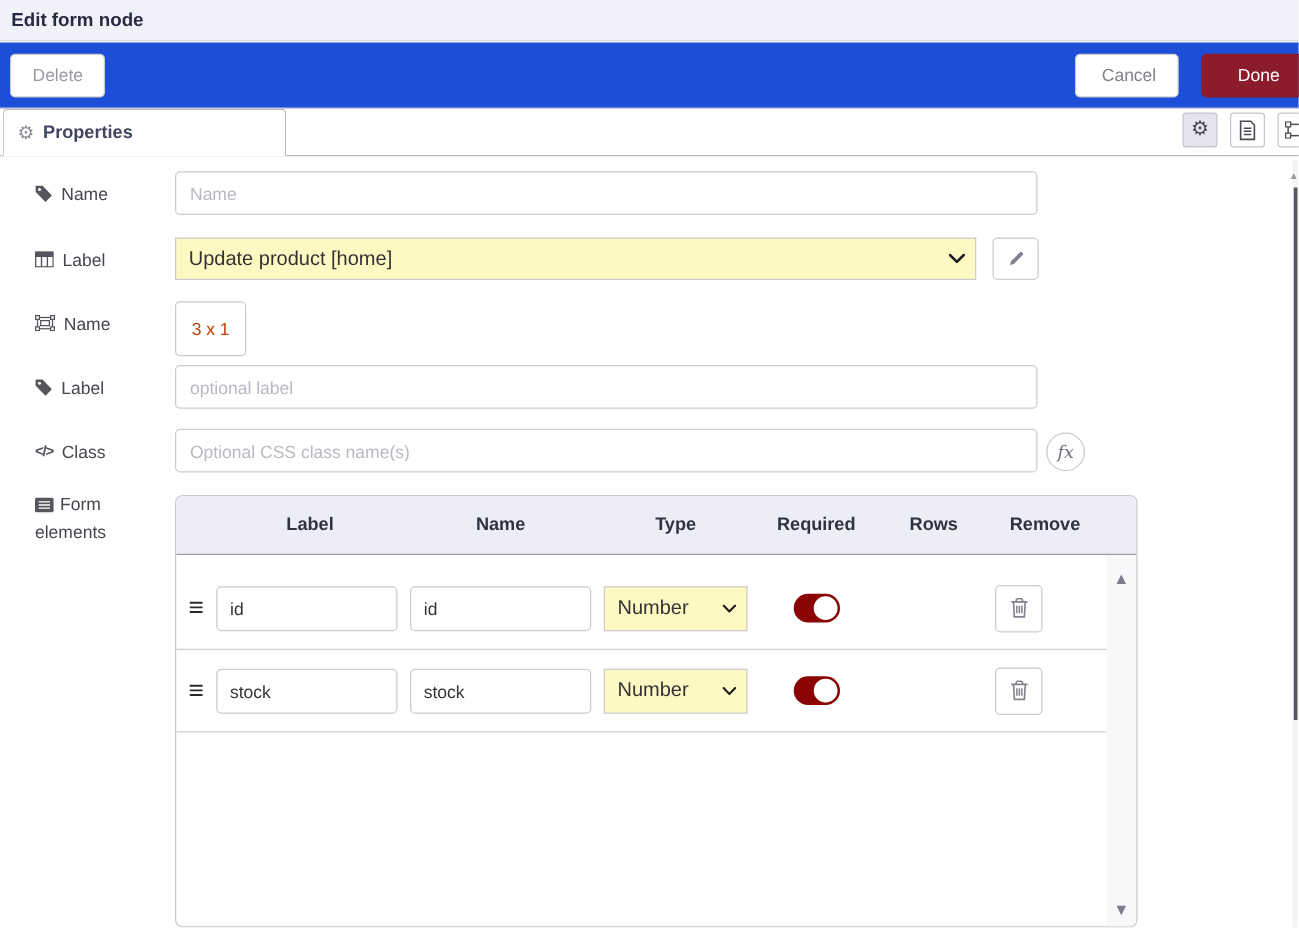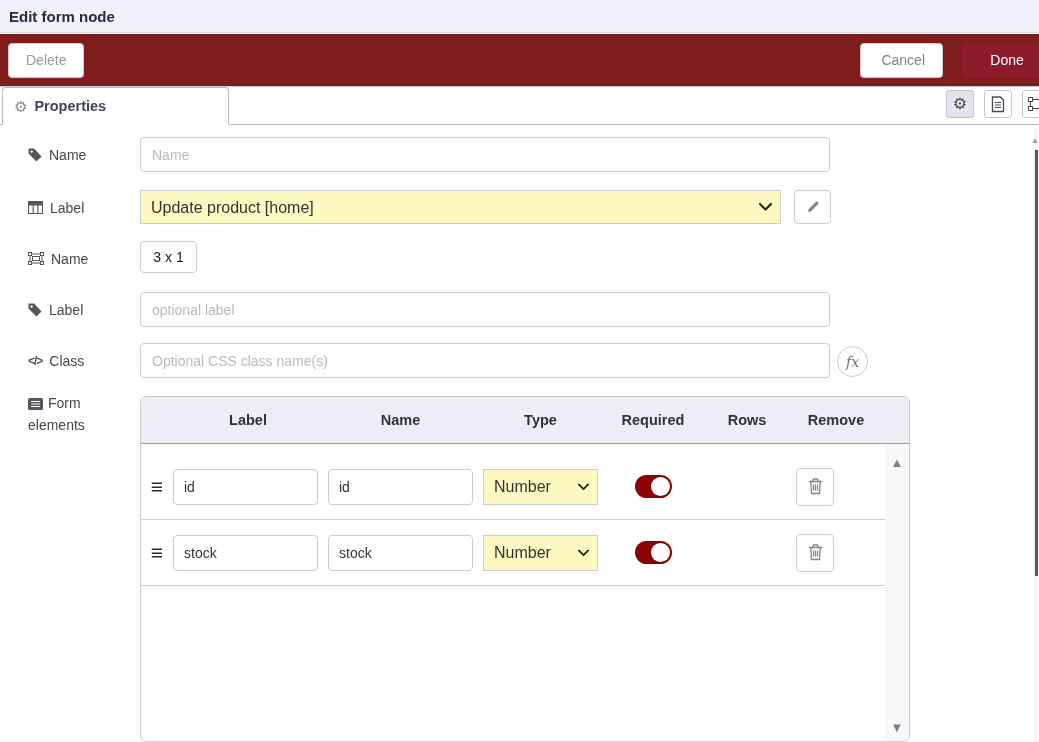--- a/index.html
+++ b/index.html
@@ -13,21 +13,21 @@
   }
   
   .title-bar {
     position:absolute; left:0; top:0; width:1039px; height:33px;
     background:#F1F1F9; border-bottom:1px solid #DADAE4;
     display:flex; align-items:center; padding:0 9px;
   }
   .title-bar .title { font-weight:bold; font-size:15px; color:#262B42; }
   .button-row {
     position:absolute; left:0; top:34px; width:1039px; height:53px;
-    background:#7f1d1d; border-bottom:1px solid #C7C7D1;
+    background:#1d4ed8; border-bottom:1px solid #C7C7D1;
     display:flex; align-items:center; padding:0 8px;
   }
   .btn {
     height:35px; border-radius:4px; font-size:14px; cursor:pointer;
     font-family:"Liberation Sans",sans-serif;
   }
   .btn.ghost { background:#fff; border:1px solid #CCCCCC; color:#9A9AA2; padding:0 17px; }
   .btn.cancel { color:#82828C; margin-right:18px;padding-left:20px; }
   .spacer { flex:1; }
   .btn.done {
@@ -232,21 +232,21 @@
         <rect x="2" y="2" width="12" height="9" fill="none" stroke="#55555E" stroke-width="1"></rect>
         <rect x="4.5" y="4.5" width="7" height="4" fill="none" stroke="#55555E" stroke-width="1"></rect>
         <rect x="0.5" y="0.5" width="3" height="3" fill="#fff" stroke="#55555E"></rect>
         <rect x="12.5" y="0.5" width="3" height="3" fill="#fff" stroke="#55555E"></rect>
         <rect x="0.5" y="9.5" width="3" height="3" fill="#fff" stroke="#55555E"></rect>
         <rect x="12.5" y="9.5" width="3" height="3" fill="#fff" stroke="#55555E"></rect>
       </svg>
   </span>
   <span>Name</span>
 </div>
-<button class="small-btn" style="left:140px; top:241px; width:57px; height:32px; color:#0f172a">3 x 1</button>
+<button class="small-btn" style="left:140px; top:241px; width:57px; height:44px; color:#c2410c">3 x 1</button>
 
 <div class="field-label" style="top:292px">
   <span class="fi">
     <svg width="14" height="14" viewBox="0 0 14 14">
         <path d="M0.5 0.5h5.6L13.5 8.4 8.4 13.5 0.5 5.6z" fill="#55555E"></path>
         <circle cx="3.6" cy="3.6" r="1.2" fill="#fff"></circle>
       </svg>
   </span>
   <span>Label</span>
 </div>

